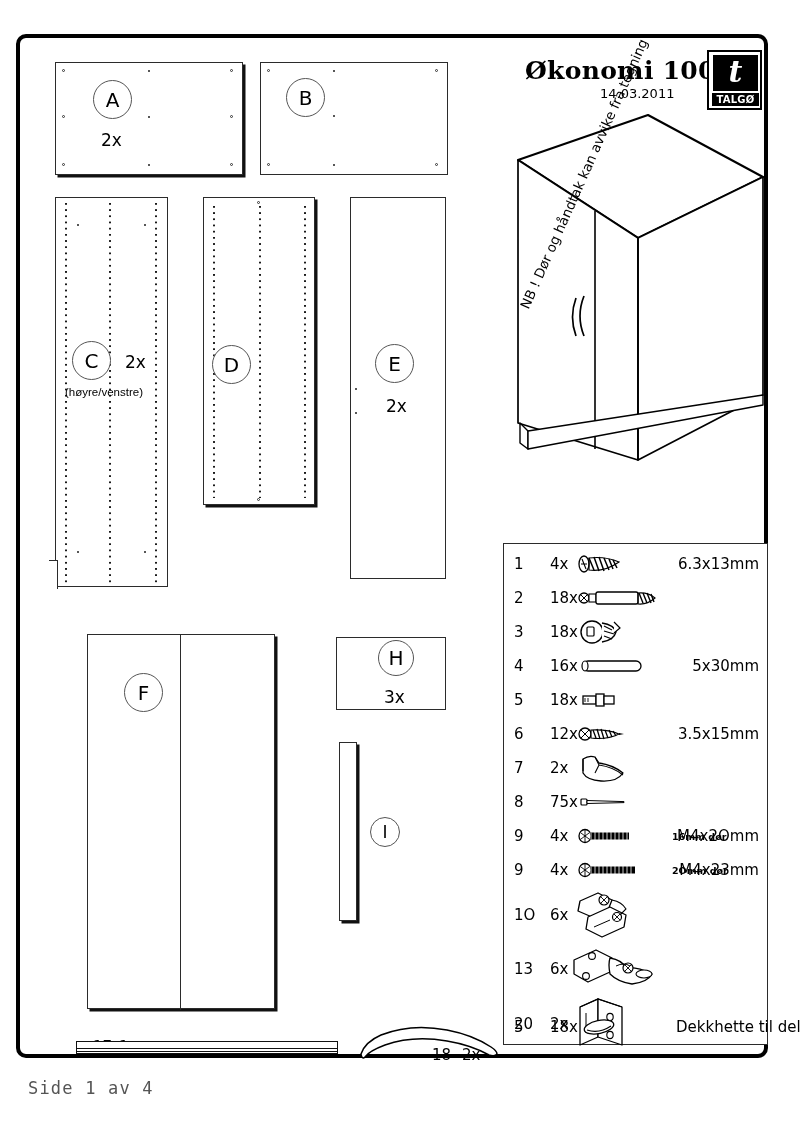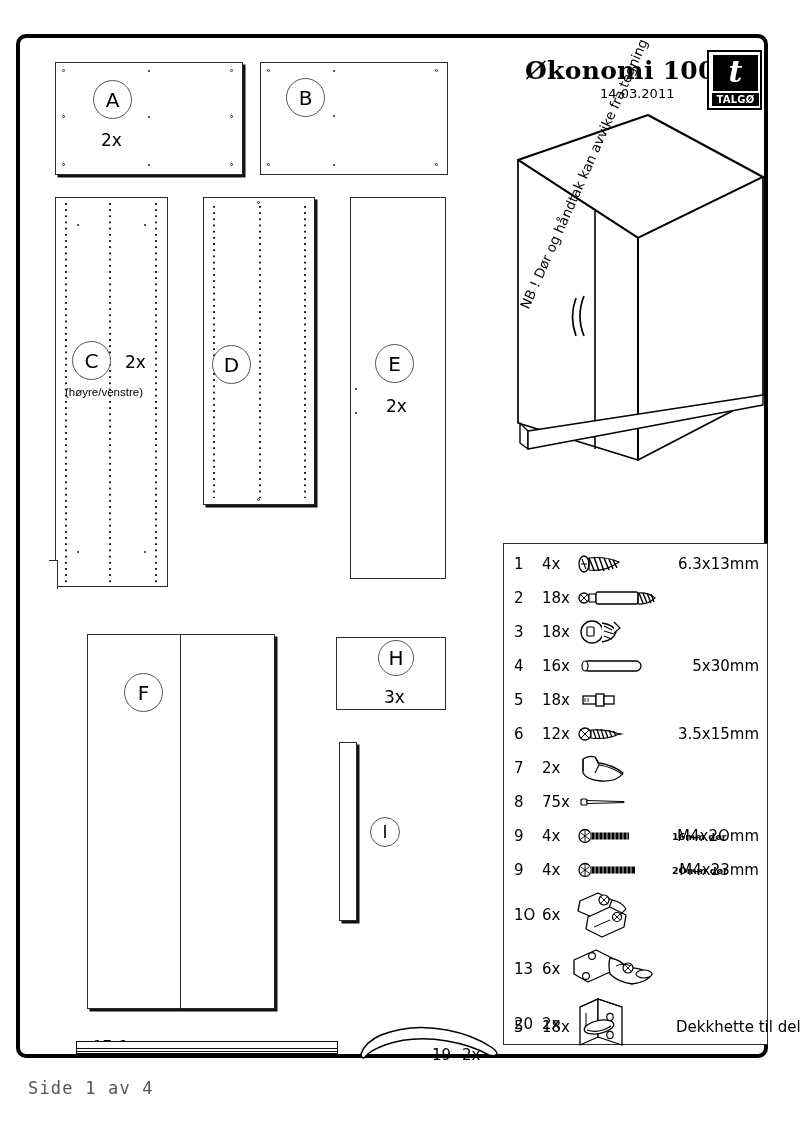--- a/index.html
+++ b/index.html
@@ -214,21 +214,21 @@
   .hw-num {
     position: absolute;
     left: 10px;
     width: 20px;
     text-align: left;
     font-family: "DejaVu Sans", sans-serif;
     font-size: 15px;
   }
   .hw-qty {
     position: absolute;
-    left: 38px;
+    left: 46px;
     width: 34px;
     font-family: "DejaVu Sans", sans-serif;
     font-size: 15px;
   }
   .hw-icon {
     position: absolute;
     left: 74px;
     width: 92px;
     height: 100%;
     display: flex;
@@ -630,18 +630,18 @@
 
   <div class="bottom-lbl" style="left:45px; top:1038px;">17</div>
   <div class="bottom-lbl" style="left:71px; top:1038px;">1x</div>
   <div class="rail"></div>
 
   <div style="position:absolute; left:355px; top:1026px;">
     <svg width="150" height="34" viewBox="0 0 150 34">
       <path d="M6 28 q4 -12 20 -19 q30 -12 66 -5 q26 5 44 17 q6 4 6 7 q-2 3 -8 1 q-18 -10 -42 -14 q-34 -6 -62 4 q-16 6 -20 12 q-3 3 -4 -3 z" fill="#fff" stroke="#000" stroke-width="1.5" stroke-linejoin="round"></path>
     </svg>
   </div>
-  <div class="bottom-lbl" style="left:384px; top:1046px;">19</div>
+  <div class="bottom-lbl" style="left:384px; top:1046px;">18</div>
   <div class="bottom-lbl" style="left:414px; top:1046px;">2x</div>
 
   <div class="footer">Side 1 av 4</div>
 
 </div>
 
 </body></html>

